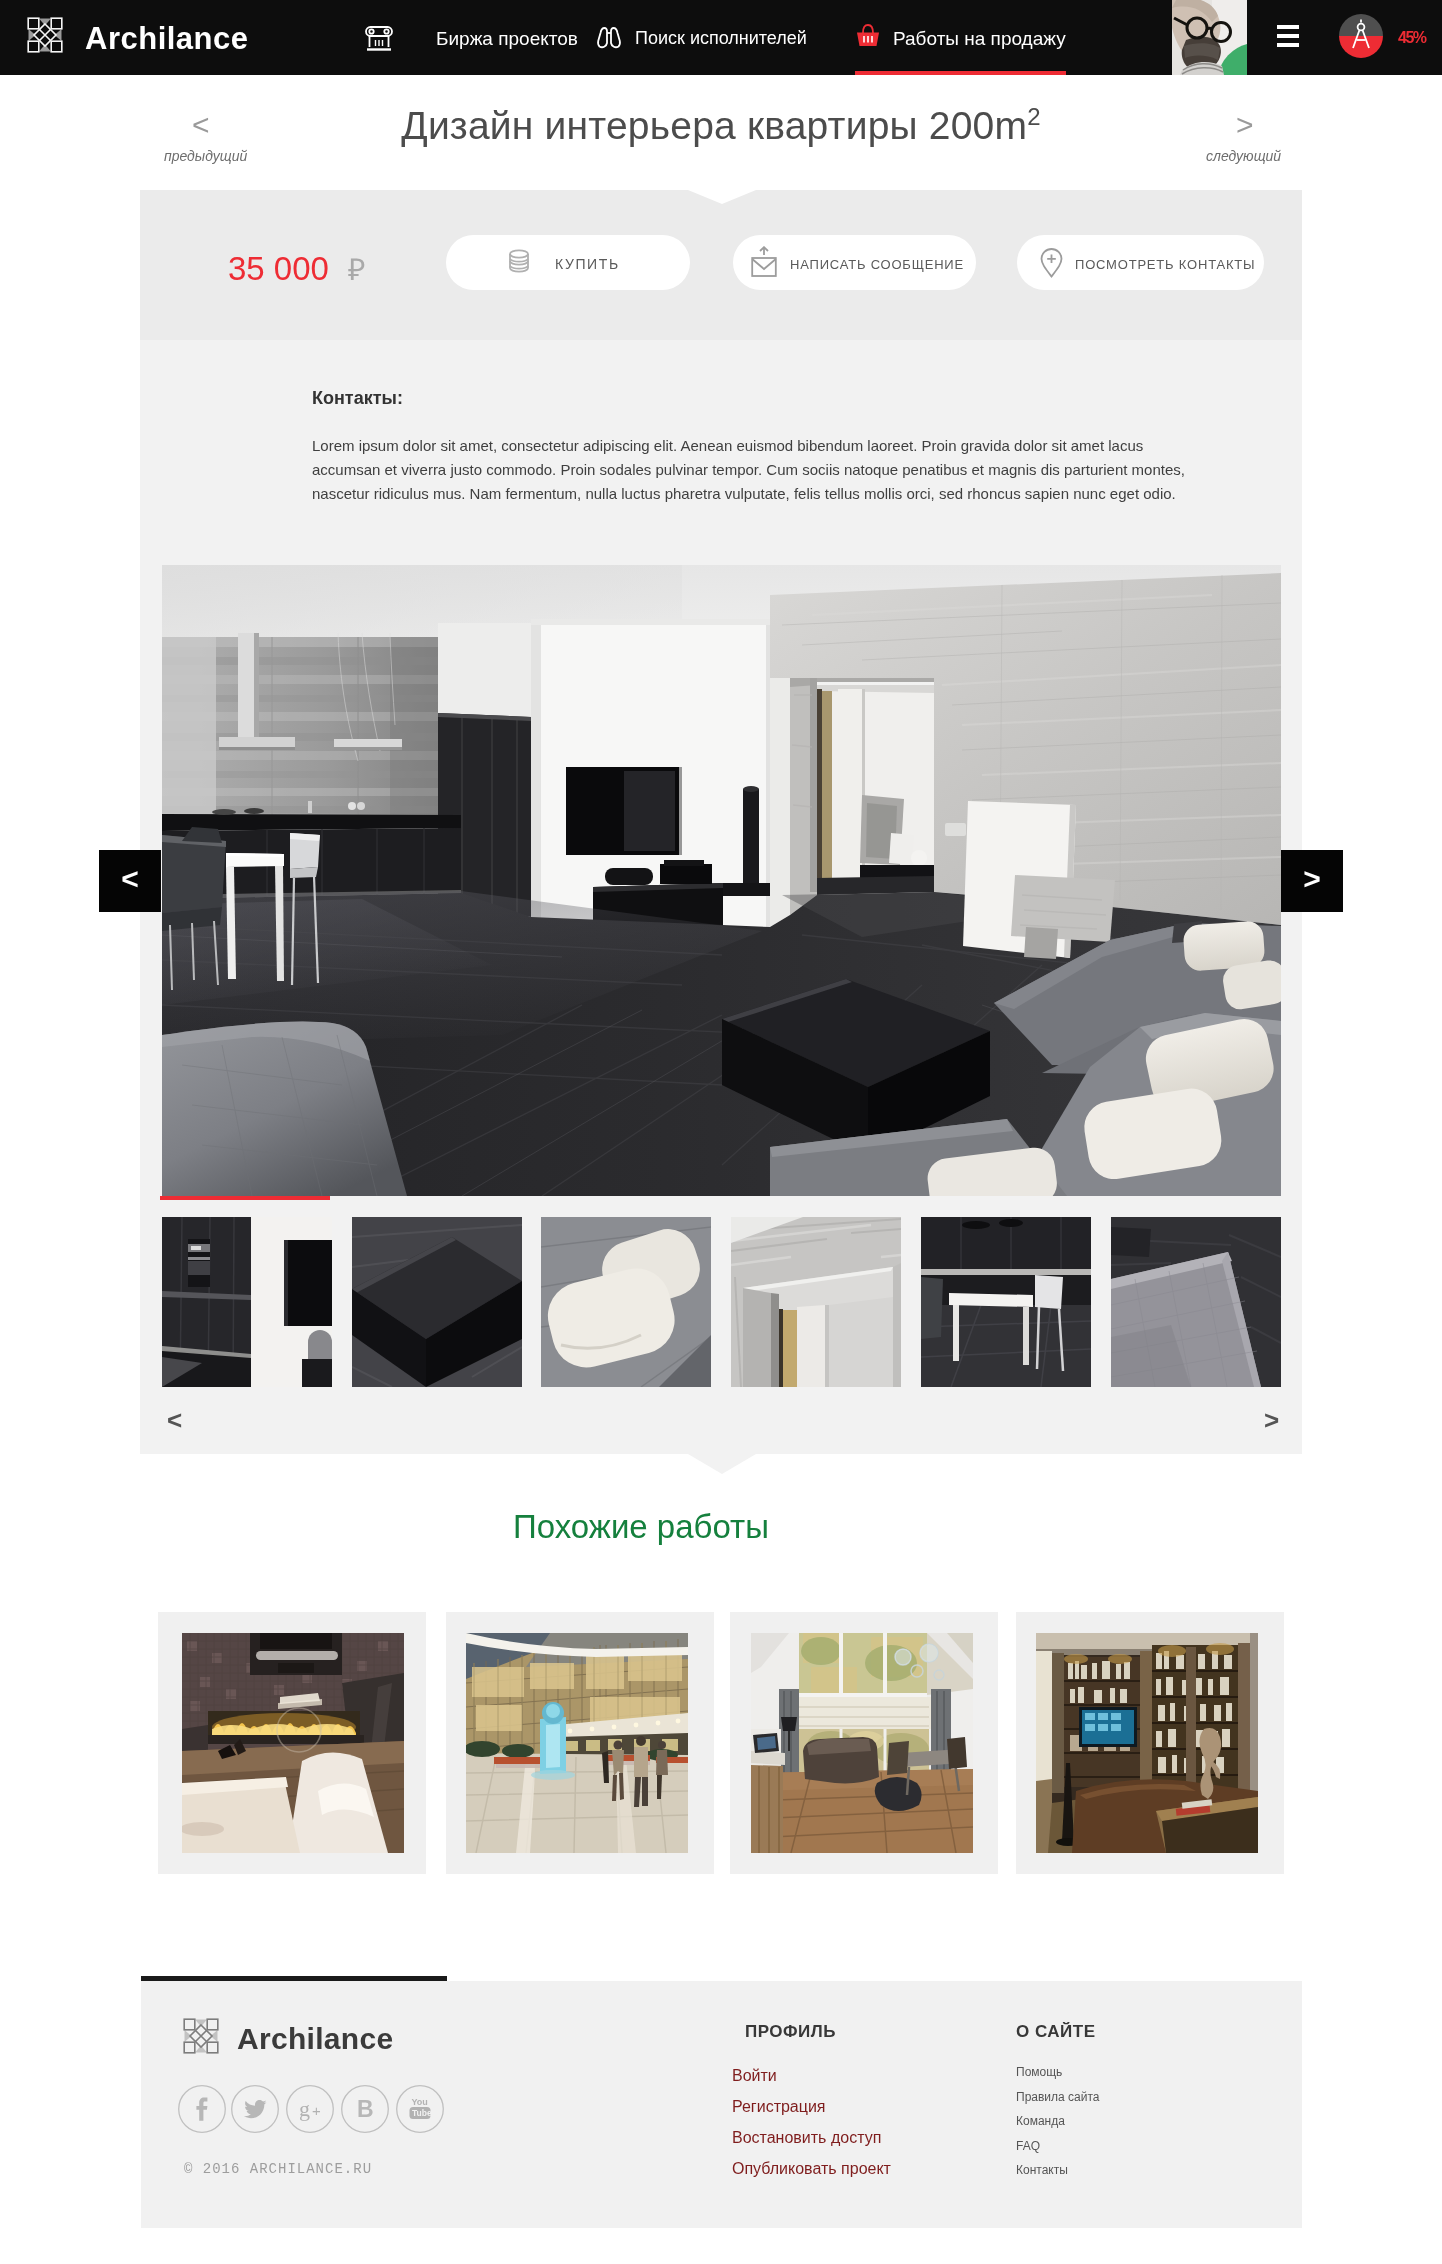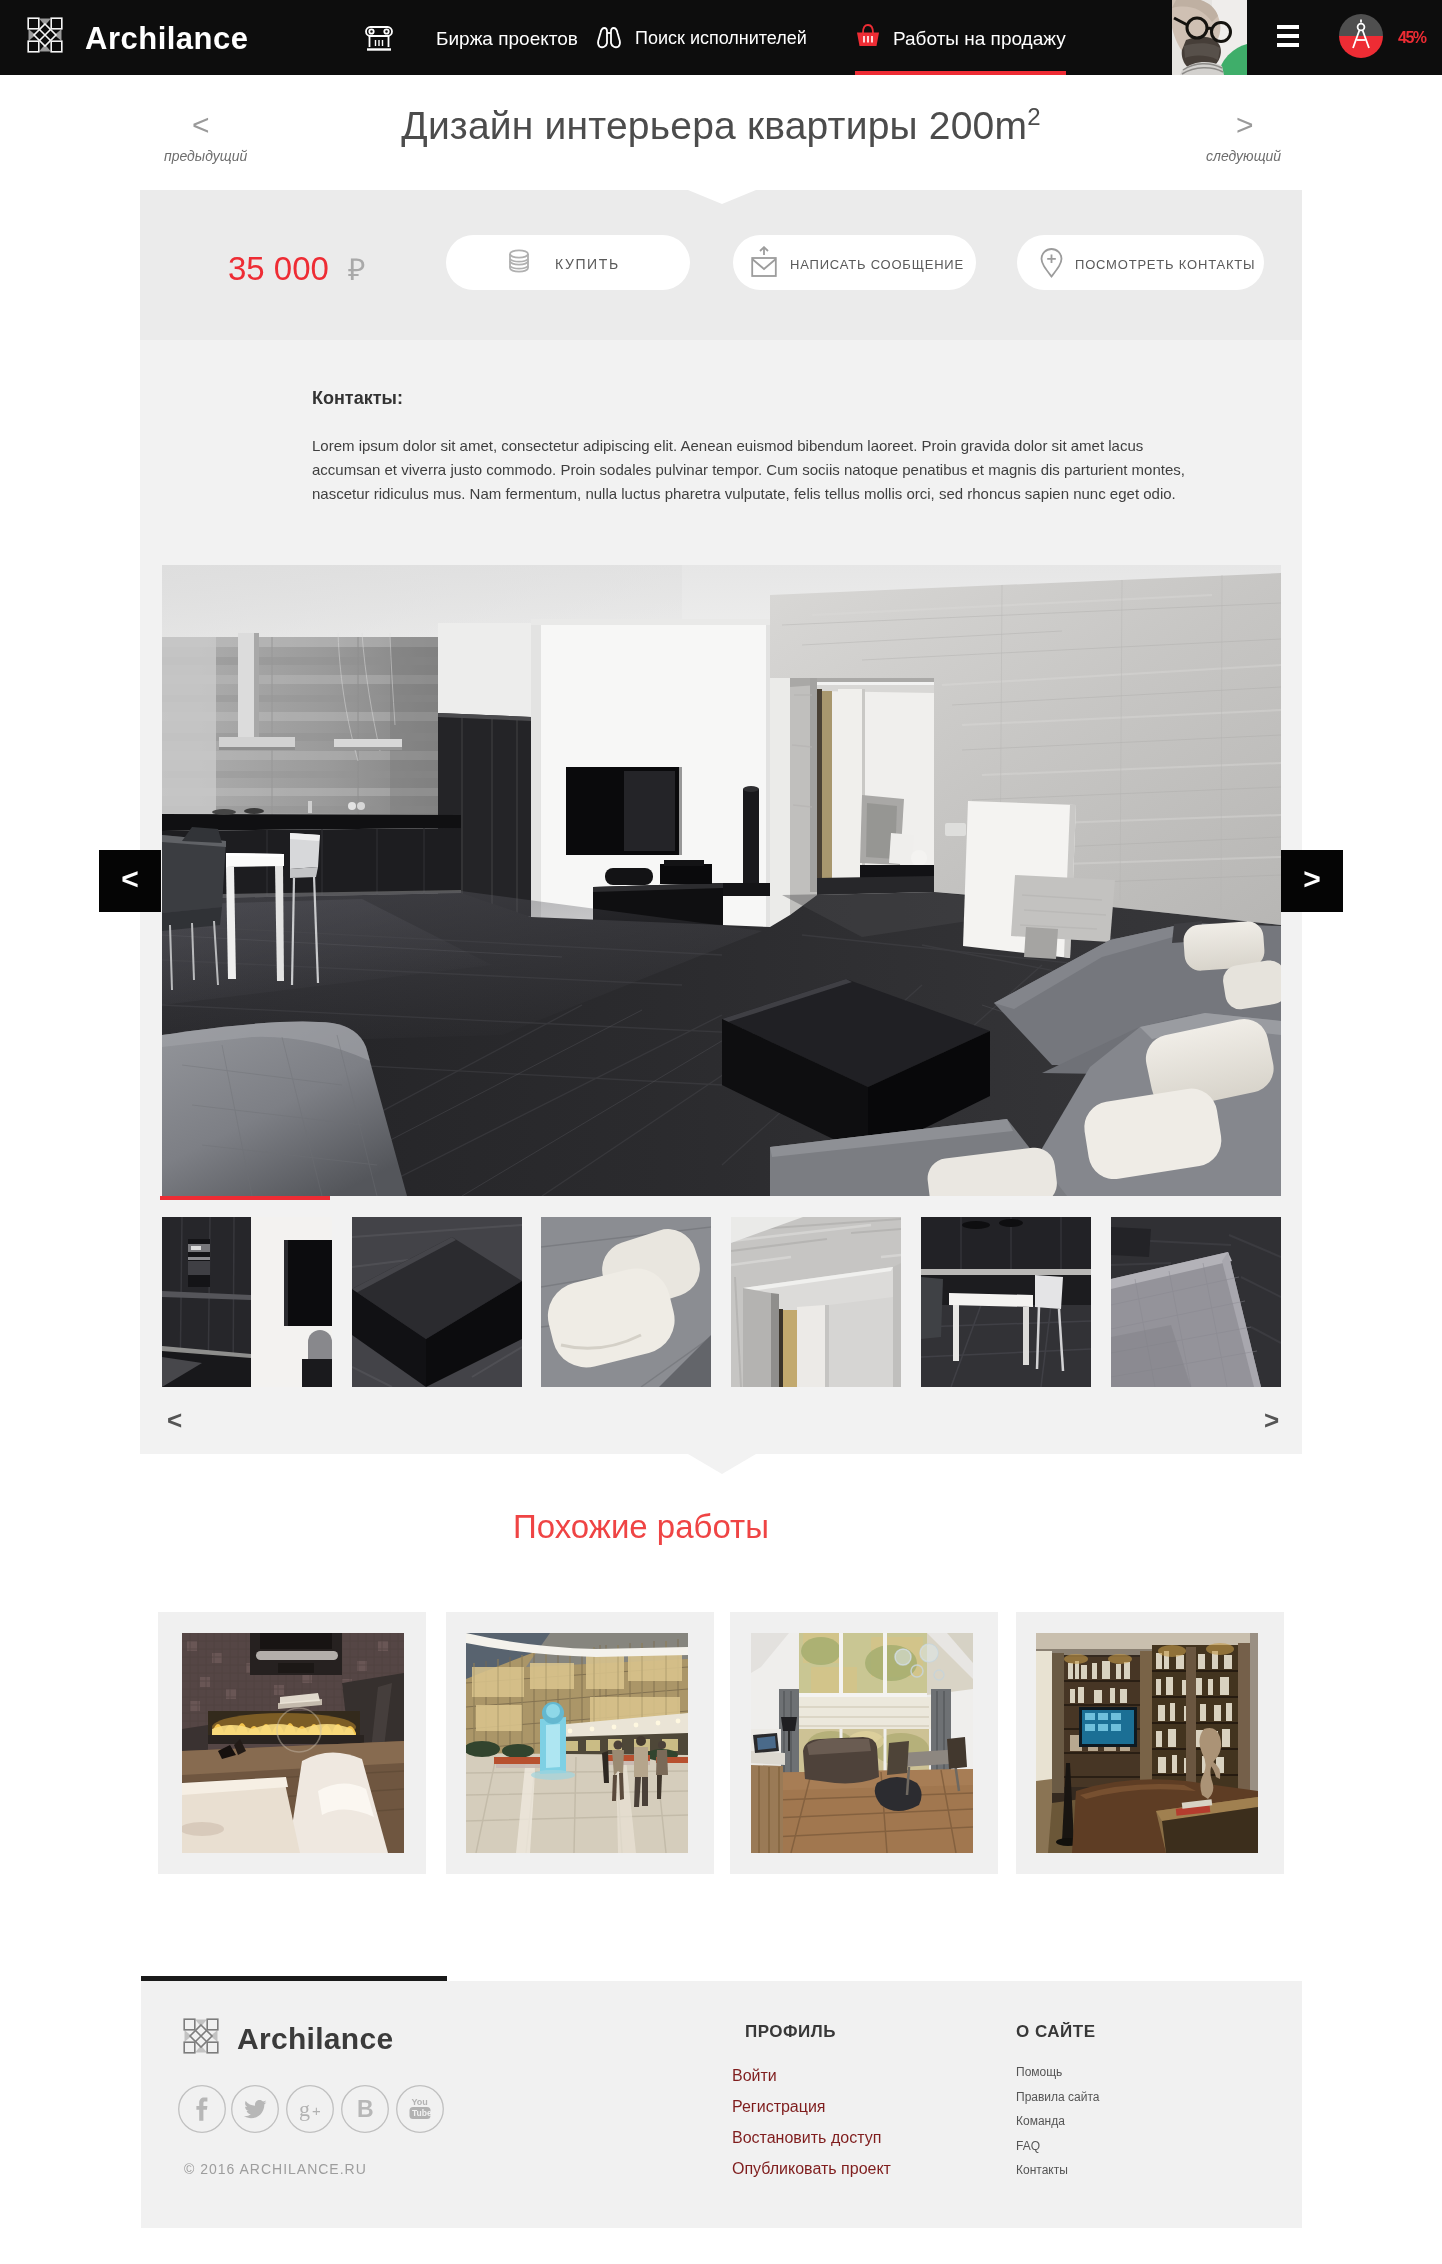--- a/index.html
+++ b/index.html
@@ -609,21 +609,21 @@
       <path d="M58 54 L80 170"></path>
       <path d="M92 46 L116 170"></path>
   </g>
   <path d="M0 120 L60 108 L80 170 L0 170 Z" fill="#7c7b82" opacity="0.35"></path>
 </svg>
 
 <div class="abs" style="left:167px;top:1405px;color:#555;font-size:26px;font-weight:bold;">&lt;</div>
 
 <div class="abs" style="left:1264px;top:1405px;color:#555;font-size:26px;font-weight:bold;">&gt;</div>
 
-<div class="abs" style="left:0;top:1508px;width:1282px;text-align:center;color:#ef4444;font-size:33px;">Похожие работы</div>
+<div class="abs" style="left:0;top:1508px;width:1282px;text-align:center;color:#15803d;font-size:33px;">Похожие работы</div>
 
 <div class="abs" style="left:158px;top:1612px;width:268px;height:262px;background:#f0f0f0;"></div>
 
 <svg class="abs" style="left:182px;top:1633px;" width="222" height="220" viewBox="0 0 222 220">
   <rect width="222" height="220" fill="#554645"></rect>
   <g fill="#6e5b59" opacity="0.8">
     <rect x="5" y="8" width="10" height="10"></rect>
       <rect x="30" y="20" width="10" height="10"></rect>
       <rect x="18" y="44" width="10" height="10"></rect>
       <rect x="44" y="56" width="10" height="10"></rect>
@@ -1008,21 +1008,21 @@
   <text x="16" y="32" font-family="Liberation Sans, sans-serif" font-size="23" font-weight="bold" fill="#b7b7b7">B</text>
 </svg>
 
 <svg class="abs" style="left:396px;top:2085px;" width="48" height="48" viewBox="0 0 48 48">
   <circle cx="24" cy="24" r="23.3" fill="none" stroke="#c0c0c0" stroke-width="1.3"></circle>
   <text x="15.5" y="20" font-family="Liberation Sans, sans-serif" font-size="9" font-weight="bold" fill="#b2b2b2">You</text>
   <rect x="13.5" y="22" width="21" height="12" rx="3.5" fill="#b2b2b2"></rect>
   <text x="16" y="31" font-family="Liberation Sans, sans-serif" font-size="8.5" font-weight="bold" fill="#f1f1f1">Tube</text>
 </svg>
 
-<div class="abs" style="left:184px;top:2161px;color:#9d9d9d;font-size:14px;letter-spacing:1px;">© 2016 ARCHILANCE.RU</div>
+<div class="abs" style="left:184px;top:2161px;color:#9d9d9d;font-size:14px;letter-spacing:1px;font-family:Liberation Mono, monospace;">© 2016 ARCHILANCE.RU</div>
 
 <div class="abs" style="left:732px;top:2022px;color:#383838;font-size:17px;font-weight:bold;letter-spacing:0.5px;margin-left:13px;">ПРОФИЛЬ</div>
 
 <div class="abs" style="left:732px;top:2060px;color:#7f1d1d;font-size:16px;line-height:31px;">Войти<br>Регистрация<br>Востановить доступ<br>Опубликовать проект</div>
 
 <div class="abs" style="left:1016px;top:2022px;color:#383838;font-size:17px;font-weight:bold;letter-spacing:0.5px;">О САЙТЕ</div>
 
 <div class="abs" style="left:1016px;top:2060px;color:#555;font-size:12px;line-height:24.5px;">Помощь<br>Правила сайта<br>Команда<br>FAQ<br>Контакты</div>
 
 </body></html>

